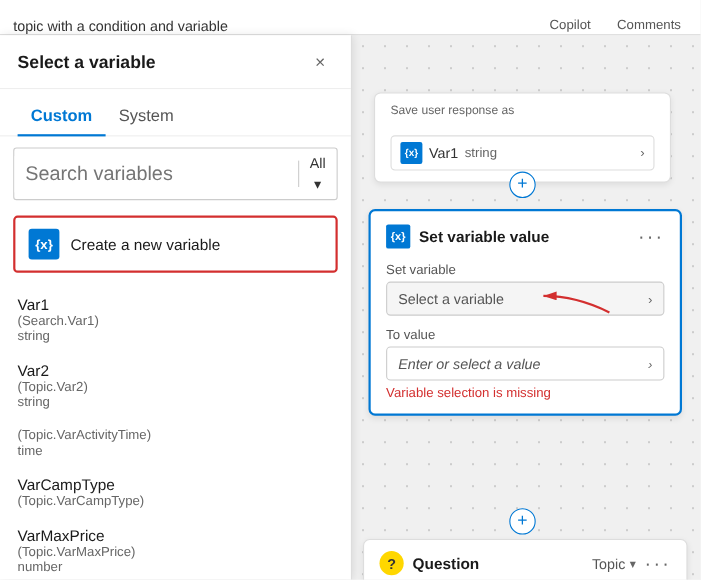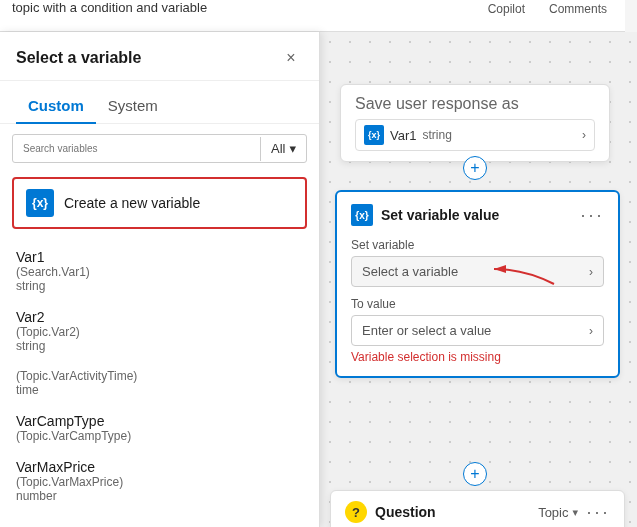--- a/index.html
+++ b/index.html
@@ -1,26 +1,26 @@
 <!DOCTYPE html>
 <html><head>
   <meta charset="utf-8">
   <style>
     * { box-sizing: border-box; margin: 0; padding: 0; font-family: 'Segoe UI', sans-serif; }
     body { width: 637px; height: 527px; overflow: hidden; background: #f5f5f5; position: relative; }
 
     
     .top-bar {
       position: absolute;
-      top: 0; left: 0; right: 12px;
+      top: 0; left: 0; right: 0;
       height: 32px;
       background: #fff;
       border-bottom: 1px solid #ddd;
       display: flex;
-      align-items: flex-start;
+      align-items: flex-end;
       padding: 0 12px;
       gap: 4px;
       z-index: 10;
     }
     .top-bar-title {
       font-size: 13px;
       color: #333;
       font-weight: 500;
     }
     .top-bar-actions {
@@ -100,39 +100,40 @@
       display: flex;
       align-items: center;
       margin: 10px 12px;
       border: 1px solid #ccc;
       border-radius: 3px;
       overflow: hidden;
     }
     .search-input {
       flex: 1;
       padding: 6px 10px;
-      font-size: 10px;
+      font-size: 18px;
       border: none;
       outline: none;
       color: #888;
     }
     .search-divider {
       width: 1px;
       height: 24px;
       background: #ccc;
     }
     .search-filter {
       padding: 6px 10px;
       font-size: 13px;
       color: #333;
       cursor: pointer;
       display: flex;
       align-items: center;
       gap: 4px;
       white-space: nowrap;
+      flex-direction: column;
     }
 
     
     .create-new {
       margin: 4px 12px 8px;
       display: flex;
       align-items: center;
       gap: 10px;
       padding: 10px 12px;
       border: 2px solid #d32f2f;
@@ -202,23 +203,23 @@
       top: 52px;
       left: 20px;
       width: 270px;
       background: #fff;
       border: 1px solid #ddd;
       border-radius: 6px;
       padding: 10px 14px;
       box-shadow: 0 2px 6px rgba(0,0,0,0.08);
     }
     .card-label {
-      font-size: 16px;
-      color: #666;
-      margin-bottom: 6px;
+      font-size: 11px;
+      color: #666;
+      margin-bottom: 16px;
     }
     .card-value-row {
       display: flex;
       align-items: center;
       gap: 6px;
       border: 1px solid #ddd;
       border-radius: 4px;
       padding: 5px 8px;
       cursor: pointer;
     }
@@ -339,20 +340,21 @@
 
     .field-input-error {
       border: 1px solid #ccc;
       border-radius: 4px;
       padding: 7px 10px;
       background: #fff;
       display: flex;
       align-items: center;
       cursor: pointer;
       margin-bottom: 4px;
+      font-style: italic;
     }
     .error-text {
       font-size: 12px;
       color: #d32f2f;
     }
 
     
     .card-question {
       position: absolute;
       top: 458px;

